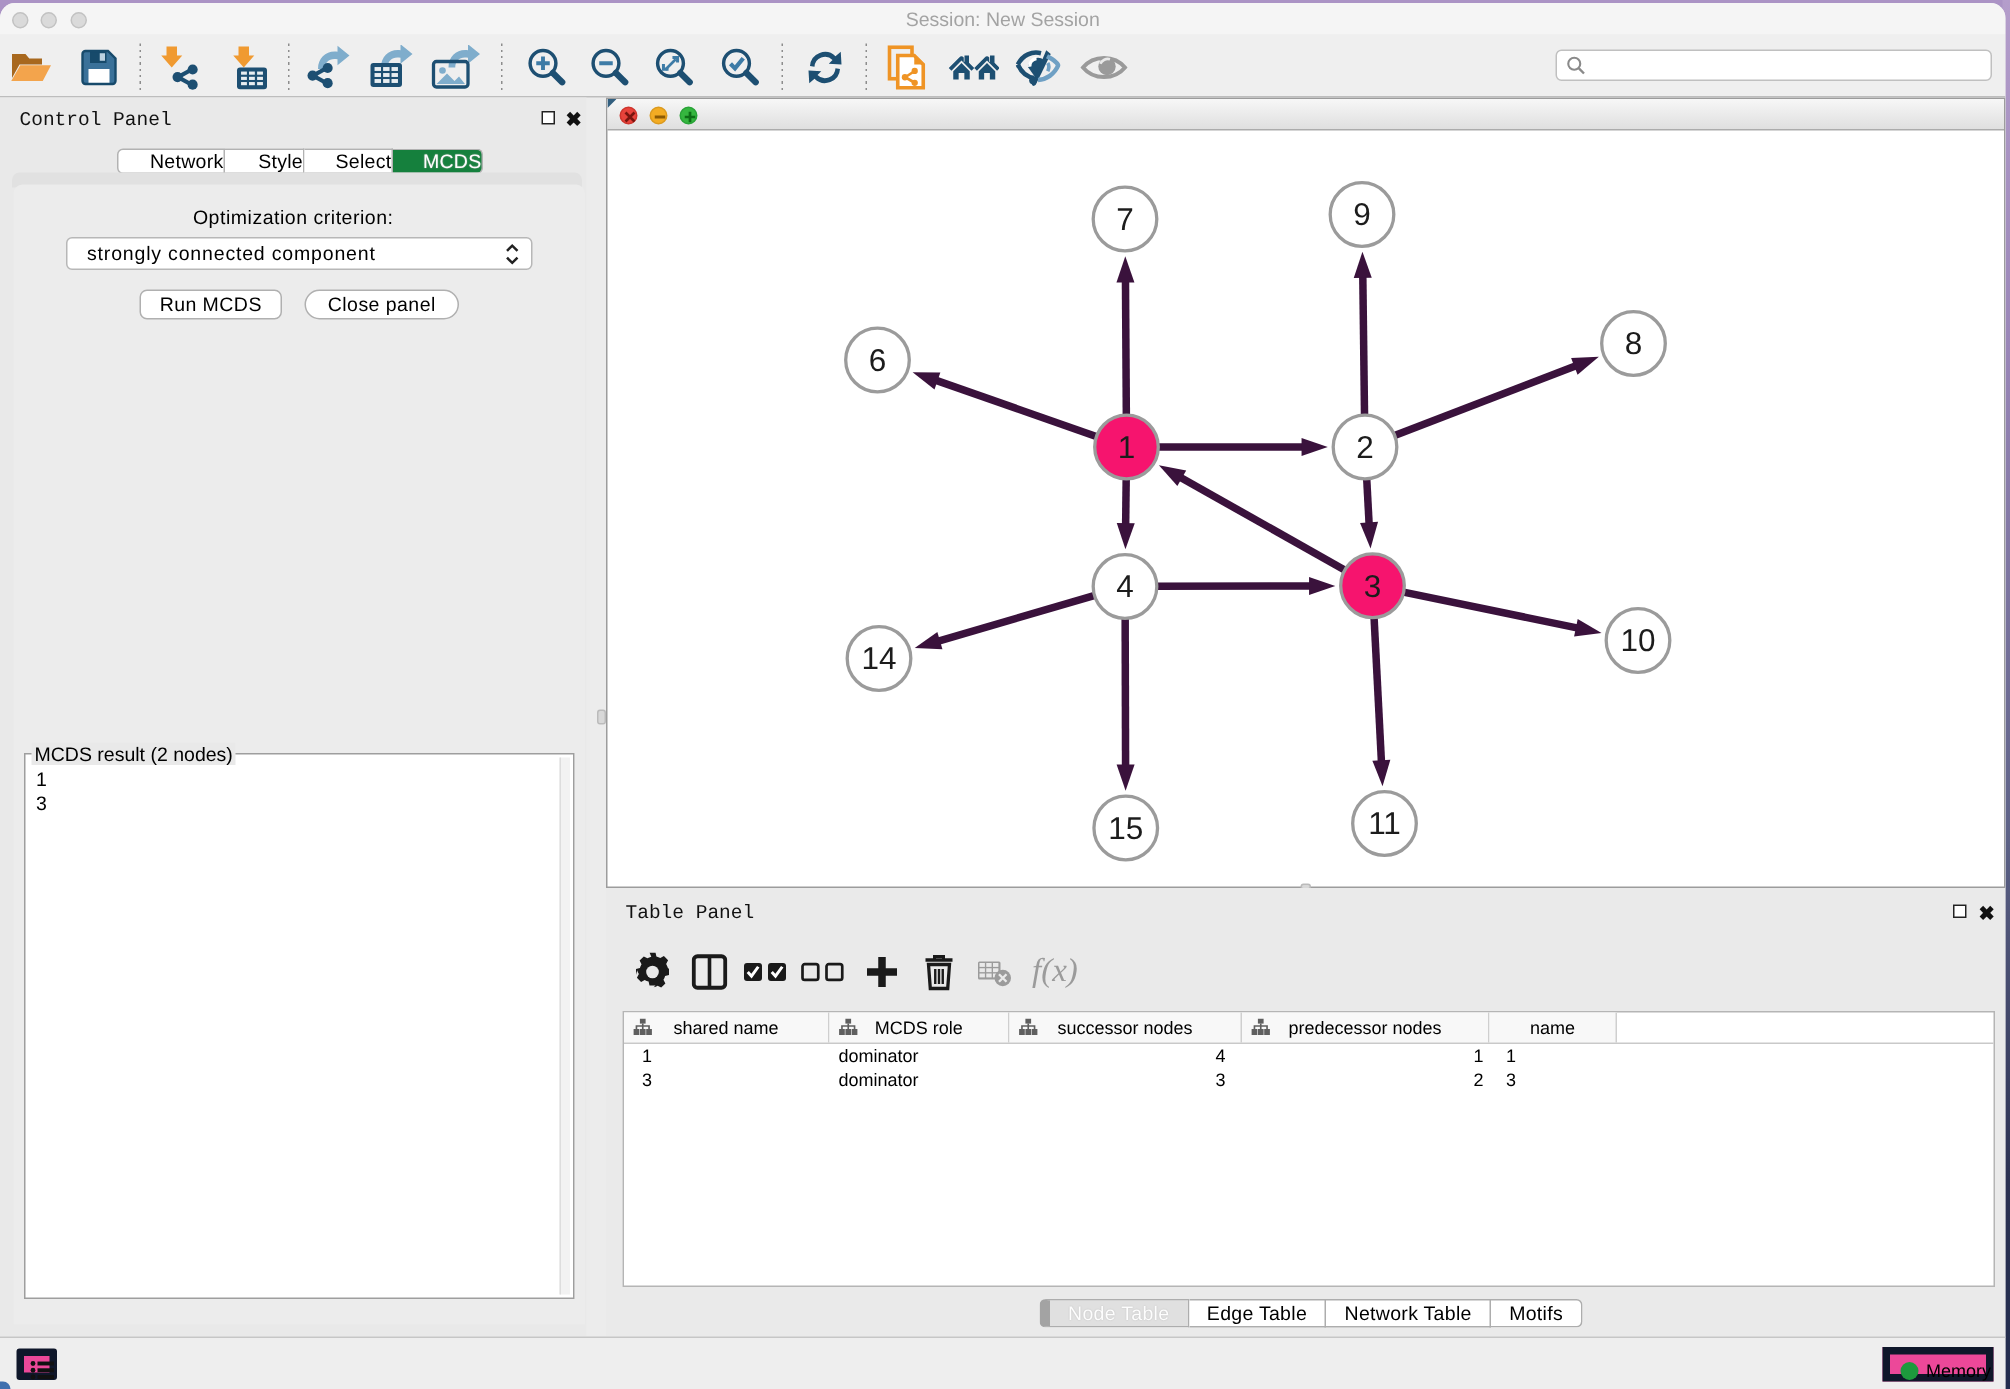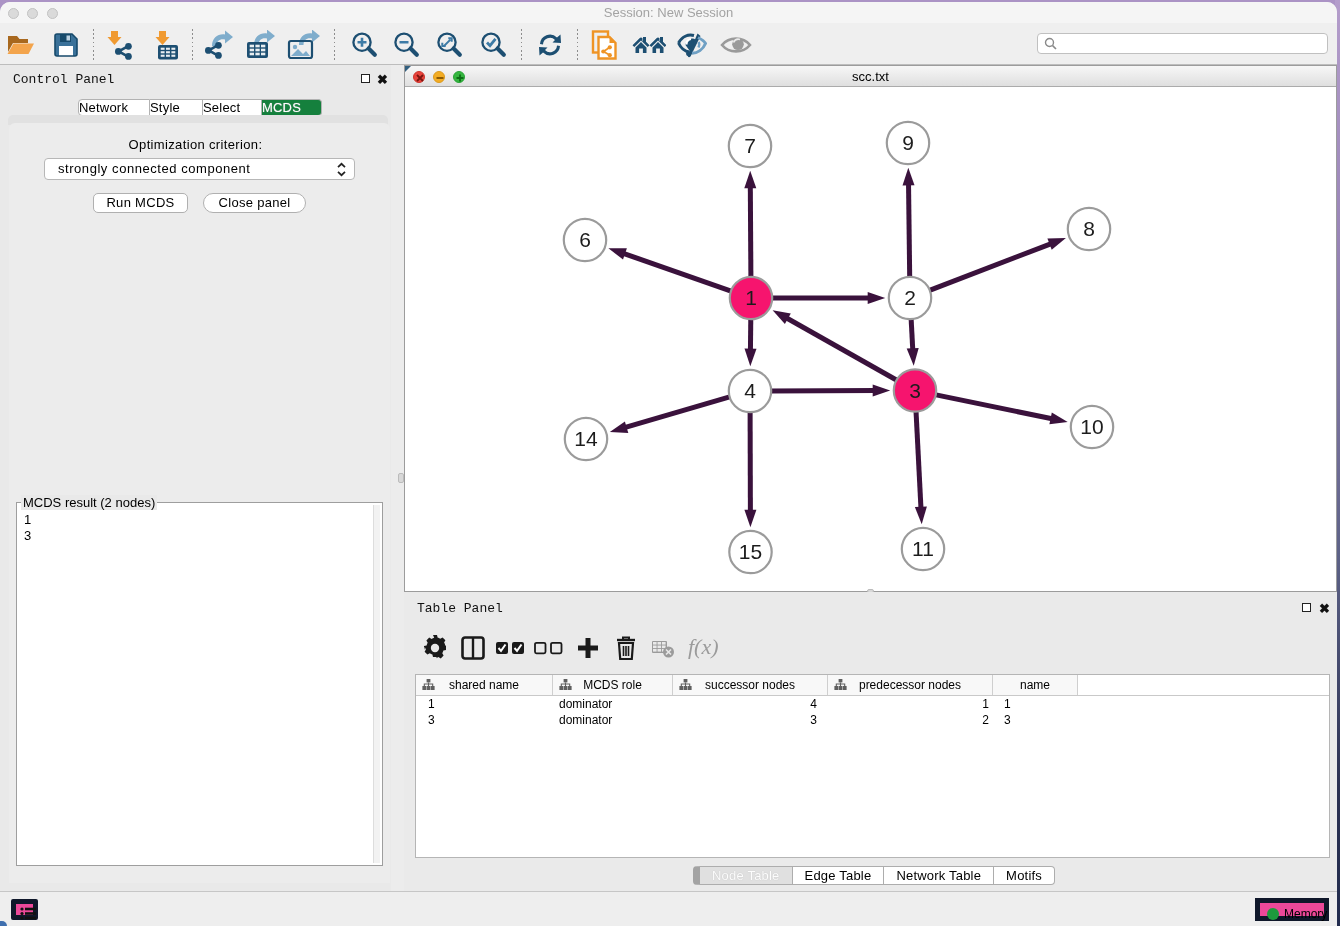--- a/index.html
+++ b/index.html
@@ -23,21 +23,21 @@
   background-image:repeating-linear-gradient(#8d8d8d 0 1.6px, transparent 1.6px 4.2px); }
 #searchbox { position:absolute; left:1037px; top:10px; width:291px; height:21px;
   background:#fff; border:1px solid #c0c0c0; border-radius:4px; }
 
 #cpanel { position:absolute; left:0; top:63px; width:391px; height:826px; background:#e9e9e9; }
 .panhead { font-size:13px; color:#111;font-family:Liberation Mono, monospace; }
 .float-ico { position:absolute; width:9px; height:9px; border:1.5px solid #222; background:#fff; }
 .close-x { position:absolute; font-size:13px; font-weight:bold; color:#111; line-height:10px; }
 .tabrow { position:absolute; display:flex; }
 .tab { height:17px; border:1px solid #b2b2b2; border-left:none; background:#fff;
-  font-size:13px; color:#000; text-align:left; line-height:15px; padding:0 9px; letter-spacing:0.2px; }
+  font-size:13px; color:#000; text-align:right; line-height:15px; padding:0 9px; letter-spacing:0.2px; }
 .tab.first { border-left:1px solid #b2b2b2; border-radius:4px 0 0 4px; }
 .tab.last { border-radius:0 4px 4px 0; }
 .tab.sel { background:#15803d; color:#fdfdfd; text-shadow:0 0 1px #b0b0b0; }
 #cp-inner { position:absolute; left:9px; top:58px; width:381px; height:760px;
   background:#ececec; border-radius:6px 6px 0 0; }
 #combo { position:absolute; left:44px; top:158px; width:311px; height:22px; background:#fff;
   border:1px solid #b7b7b7; border-radius:4px; font-size:13px; color:#000; line-height:20px;
   padding-left:13px; letter-spacing:0.55px; }
 .btn { position:absolute; height:20px; background:#fff; border:1px solid #b0b0b0;
   border-radius:5px; font-size:13px; color:#000; text-align:center; line-height:18px; letter-spacing:0.3px; }
@@ -278,21 +278,20 @@
       <svg style="position:absolute; left:30.5px; top:7.5px;" width="8" height="8" viewBox="0 0 8 8">
           <path d="M0.5 4 H7.5" stroke="#8c5a04" stroke-width="2"></path>
         </svg>
       <div class="tl2" style="left:48px; background:#35b63f; border:1px solid #28a337;"></div>
       <svg style="position:absolute; left:50.5px; top:7.5px;" width="8" height="8" viewBox="0 0 8 8">
           <path d="M4 0.5 V7.5 M0.5 4 H7.5" stroke="#0d6e16" stroke-width="1.8"></path>
         </svg>
       <svg style="position:absolute; left:0; top:0;" width="6" height="6" viewBox="0 0 6 6">
           <path d="M0 0 L6 0 L0 6 Z" fill="#1d4f72" opacity="0.9"></path>
         </svg>
-      <div id="net-title">scc.txt</div>
     </div>
     <svg id="graph" width="931" height="504" style="position:absolute; left:0; top:22px;" viewBox="405 88 931 504">
       <g stroke="#3a123c" stroke-width="5">
       <line x1="750.9" y1="277.7" x2="750.3" y2="184.3"></line>
       <line x1="731.8" y1="291.3" x2="621.2" y2="252.6"></line>
       <line x1="771.3" y1="298.0" x2="871.7" y2="298.0"></line>
       <line x1="750.8" y1="318.3" x2="750.4" y2="352.7"></line>
       <line x1="897.3" y1="380.5" x2="784.4" y2="316.8"></line>
       <line x1="909.7" y1="277.7" x2="908.5" y2="181.3"></line>
       <line x1="928.9" y1="290.7" x2="1053.3" y2="242.8"></line>

